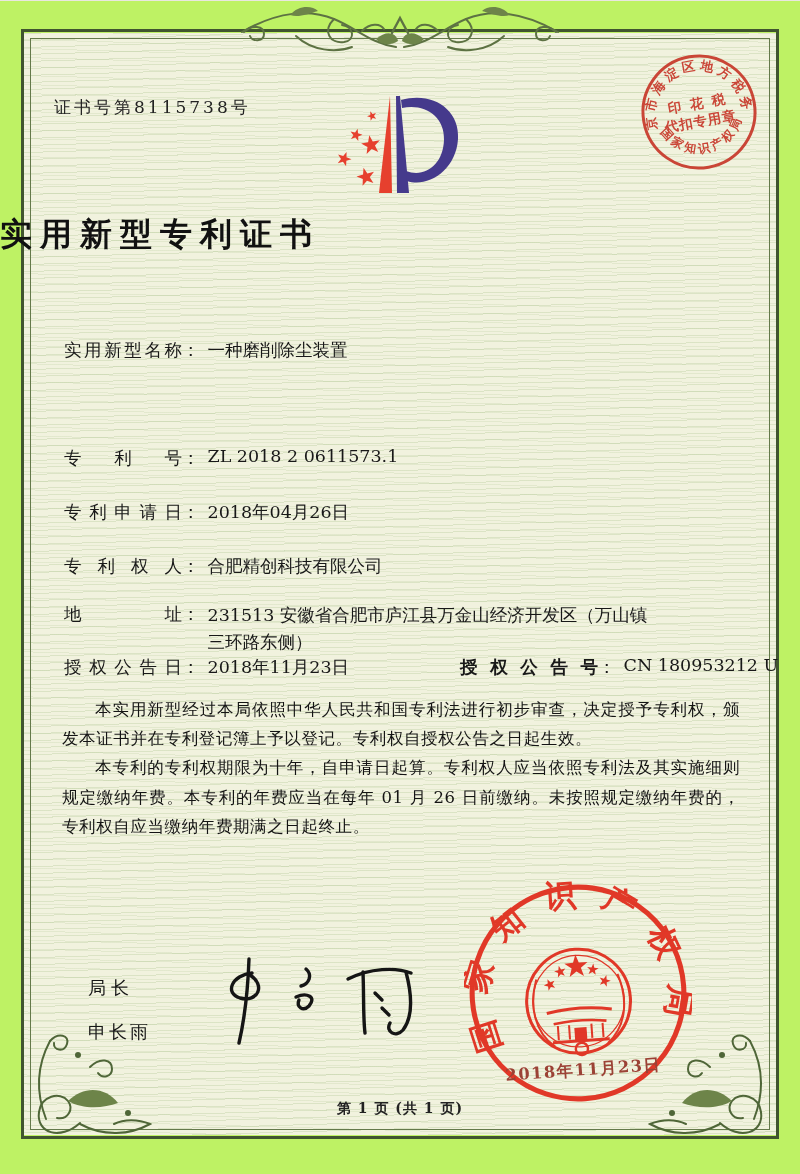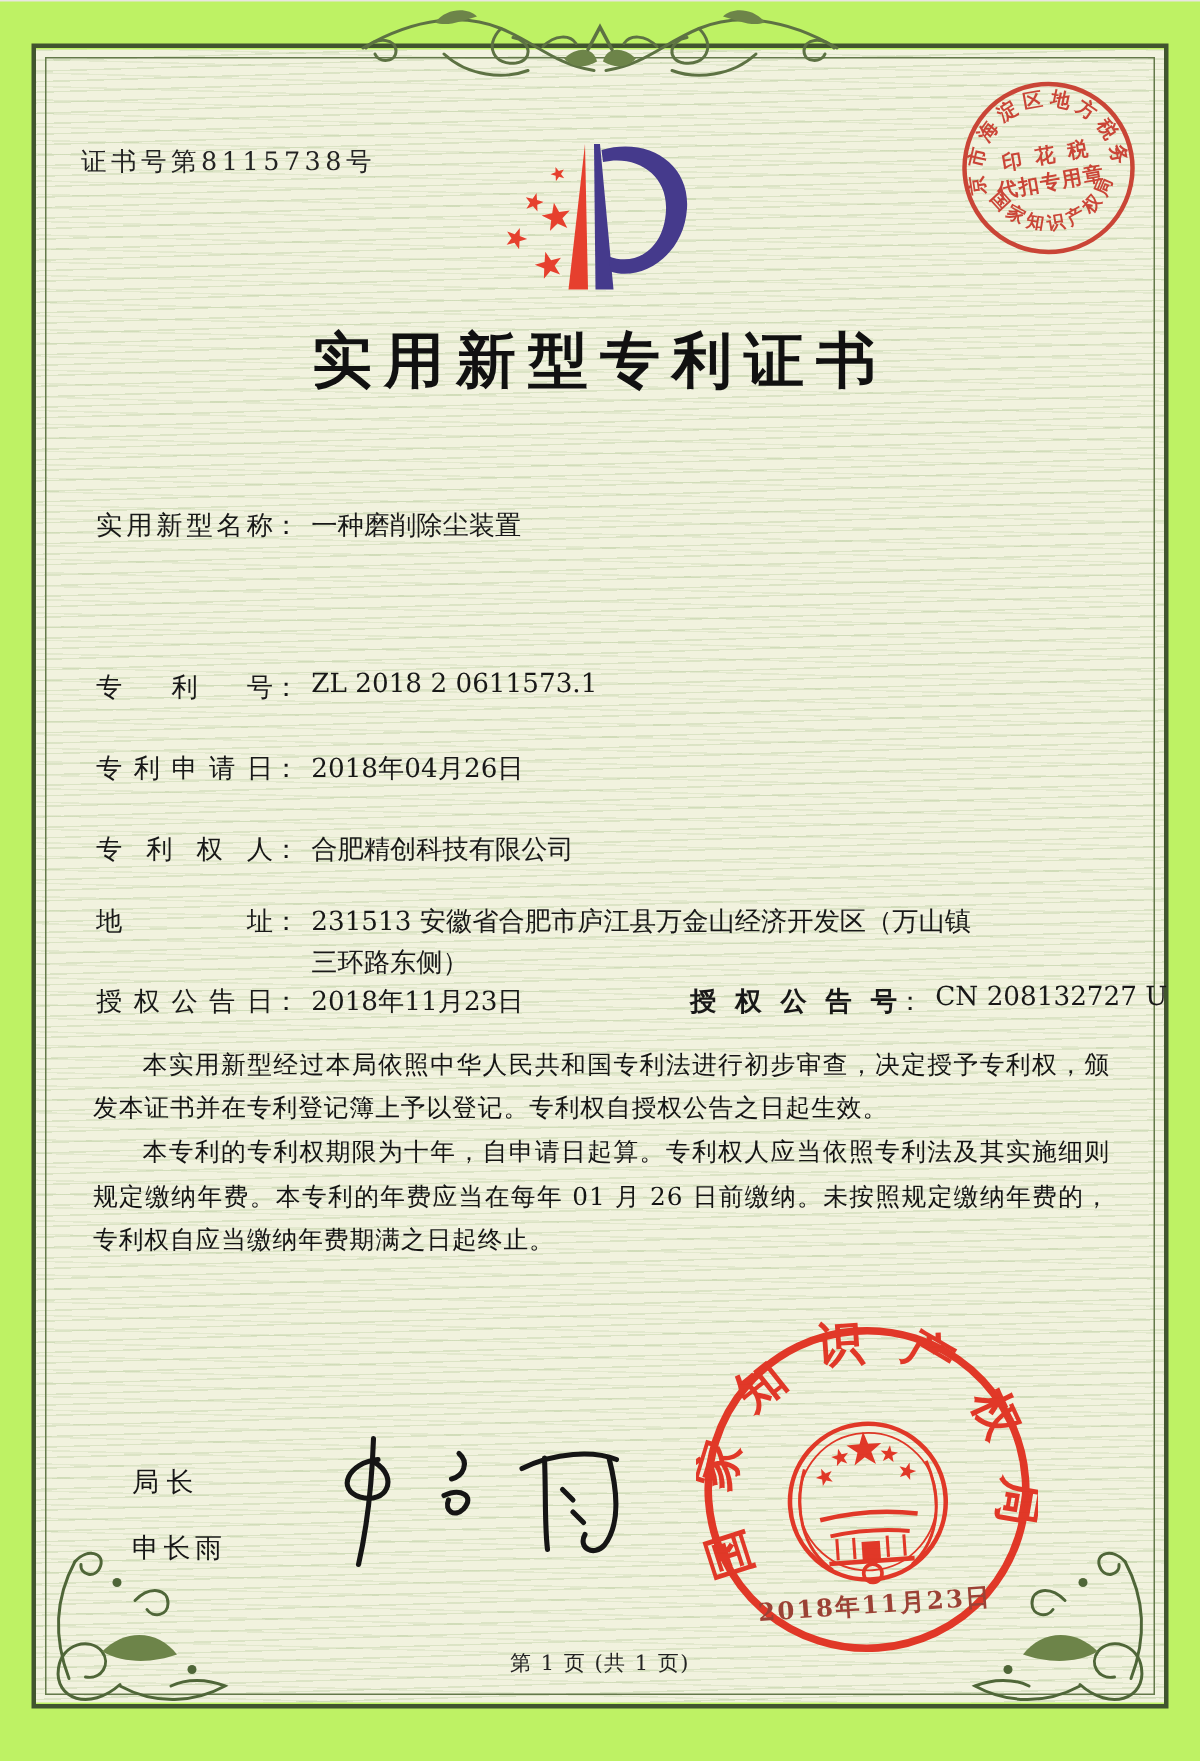--- a/index.html
+++ b/index.html
@@ -22,22 +22,22 @@
     position:absolute; left:21px; top:28px; right:21px; bottom:36px;
     border:3px solid #41552f;
   }
   .frame-inner {
     position:absolute; left:30px; top:37px; right:30px; bottom:45px;
     border:1px solid #64794a;
   }
   .abs { position:absolute; }
   .cert-no { left:54px; top:95px; font-size:17px; letter-spacing:3px; color:#222; }
   .title {
-    left:0; right:0; top:212px; text-align:center;
-    font-size:40px; font-weight:700; letter-spacing:8px; color:#111;
+    left:0; right:0; top:212px; text-align:left;
+    font-size:32px; font-weight:700; letter-spacing:8px; color:#111;
   }
   .row { left:64px; font-size:17.5px; white-space:nowrap; color:#181818; }
   .lbl {
     display:inline-block; width:118px;
     text-align:justify; text-align-last:justify; text-justify:inter-character;
     vertical-align:top;
   }
   .lbl-wide { width:138px;font-weight:bold; }
   .colon { vertical-align:top; }
   .val { margin-left:8px; vertical-align:top; }
@@ -45,21 +45,21 @@
   .val-addr { display:inline-block; width:444px; line-height:27px; vertical-align:top; }
   .col2 { position:absolute; left:396px; top:0; white-space:nowrap; }
   .paras {
     left:62px; top:694px; width:678px;
     font-size:16.5px; line-height:29.2px; letter-spacing:.6px;
     text-align:justify; color:#141414;
   }
   .paras p { margin:0; text-indent:2em; }
   .officer-title { left:88px; top:975px; font-size:18px; letter-spacing:5px; color:#161616; }
   .officer-name  { left:88px; top:1019px; font-size:18px; letter-spacing:3px; color:#161616; }
-  .footer { left:0; right:0; top:1099px; text-align:center; font-size:14px; letter-spacing:1px; color:#222; }
+  .footer { left:0; right:0; top:1099px; text-align:center; font-size:14px; letter-spacing:1px; color:#222;font-weight:bold; }
   svg { display:block; }
   .stamp { opacity:.93; }
 </style>
 </head>
 <body>
 
 <div class="page">
 
   <div class="inner-bg abs"></div>
   <div class="frame-outer"></div>
@@ -156,21 +156,21 @@
   </div>
   <div class="abs row" style="top:553px">
     <span class="lbl">专利权人</span><span class="colon">：</span><span class="val">合肥精创科技有限公司</span>
   </div>
   <div class="abs row row-addr" style="top:601px">
     <span class="lbl">地址</span><span class="colon">：</span><span class="val val-addr">231513 安徽省合肥市庐江县万金山经济开发区（万山镇三环路东侧）</span>
   </div>
   <div class="abs row" style="top:654px">
     <span class="lbl">授权公告日</span><span class="colon">：</span><span class="val">2018年11月23日</span>
     <span class="col2">
-      <span class="lbl lbl-wide">授权公告号</span><span class="colon">：</span><span class="val">CN 208132727 U</span>
+      <span class="lbl lbl-wide">授权公告号</span><span class="colon">：</span><span class="val">CN 180953212 U</span>
     </span>
   </div>
 
   <div class="abs paras">
     <p>本实用新型经过本局依照中华人民共和国专利法进行初步审查，决定授予专利权，颁发本证书并在专利登记簿上予以登记。专利权自授权公告之日起生效。</p>
     <p>本专利的专利权期限为十年，自申请日起算。专利权人应当依照专利法及其实施细则规定缴纳年费。本专利的年费应当在每年 01 月 26 日前缴纳。未按照规定缴纳年费的，专利权自应当缴纳年费期满之日起终止。</p>
   </div>
 
   <div class="abs officer-title">局长</div>
   <div class="abs officer-name">申长雨</div>

